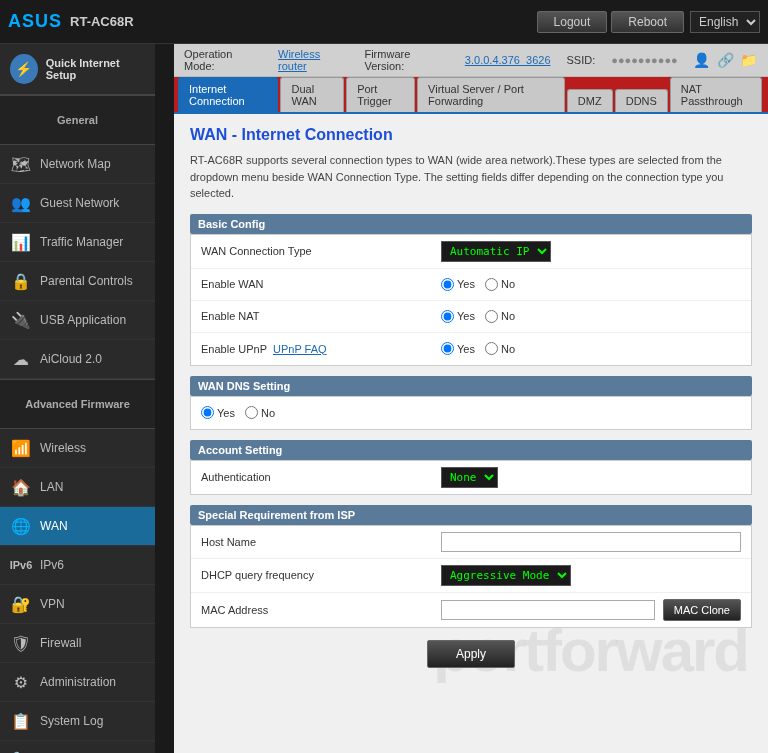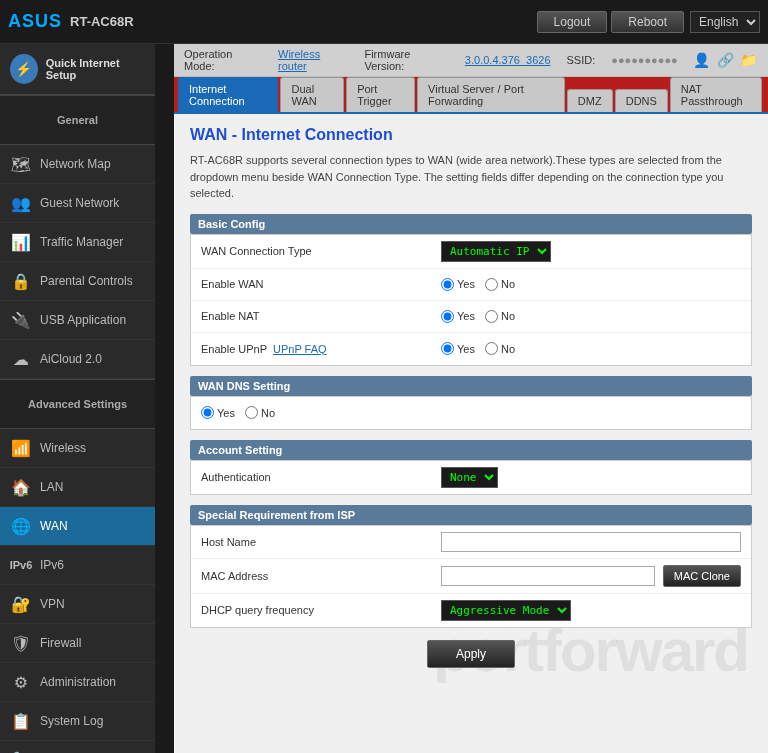--- a/index.html
+++ b/index.html
@@ -157,21 +157,21 @@
     </div>
     <div class="sidebar-item">
       <div class="sidebar-icon">🔌</div>
       <span>USB Application</span>
     </div>
     <div class="sidebar-item">
       <div class="sidebar-icon">☁</div>
       <span>AiCloud 2.0</span>
     </div>
 
-    <div class="sidebar-section-header">Advanced Settings</div>
+    <div class="sidebar-section-header">Advanced Firmware</div>
 
     <div class="sidebar-item">
       <div class="sidebar-icon">📶</div>
       <span>Wireless</span>
     </div>
     <div class="sidebar-item">
       <div class="sidebar-icon">🏠</div>
       <span>LAN</span>
     </div>
     <div class="sidebar-item active">
@@ -341,34 +341,34 @@
       <div class="config-section">
         <div class="section-header">Special Requirement from ISP</div>
         <div class="section-body">
           <div class="form-row">
             <div class="form-label">Host Name</div>
             <div class="form-control">
               <input type="text" class="host-input" value="" style="">
             </div>
           </div>
           <div class="form-row">
-            <div class="form-label">MAC Address</div>
-            <div class="form-control">
-              <input type="text" class="mac-input" value="" style="">
-              <button class="mac-clone-btn">MAC Clone</button>
-            </div>
-          </div>
-          <div class="form-row">
             <div class="form-label">DHCP query frequency</div>
             <div class="form-control">
               <select class="form-select">
                 <option>Aggressive Mode</option>
                 <option>Normal Mode</option>
               </select>
             </div>
           </div>
+          <div class="form-row">
+            <div class="form-label">MAC Address</div>
+            <div class="form-control">
+              <input type="text" class="mac-input" value="" style="">
+              <button class="mac-clone-btn">MAC Clone</button>
+            </div>
+          </div>
         </div>
       </div>
 
       <button class="apply-btn">Apply</button>
     </div>
   </div>
 </div>
 
 </body></html>

